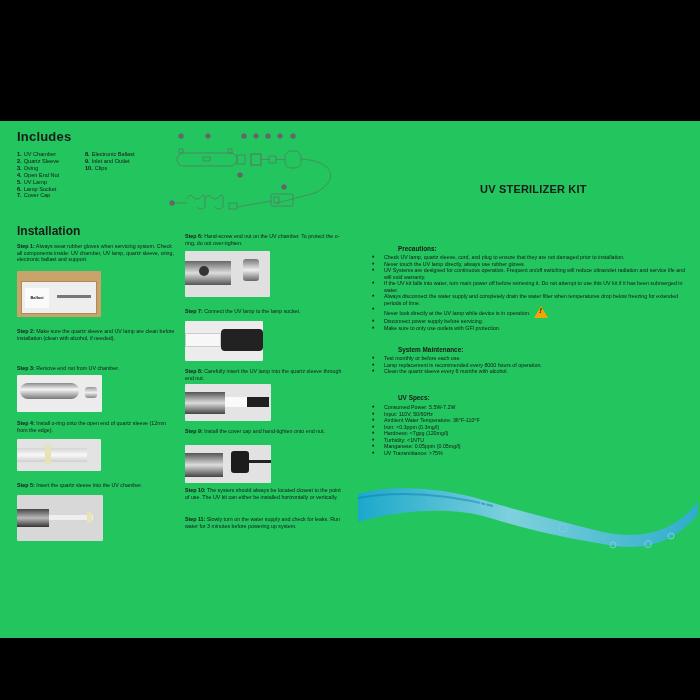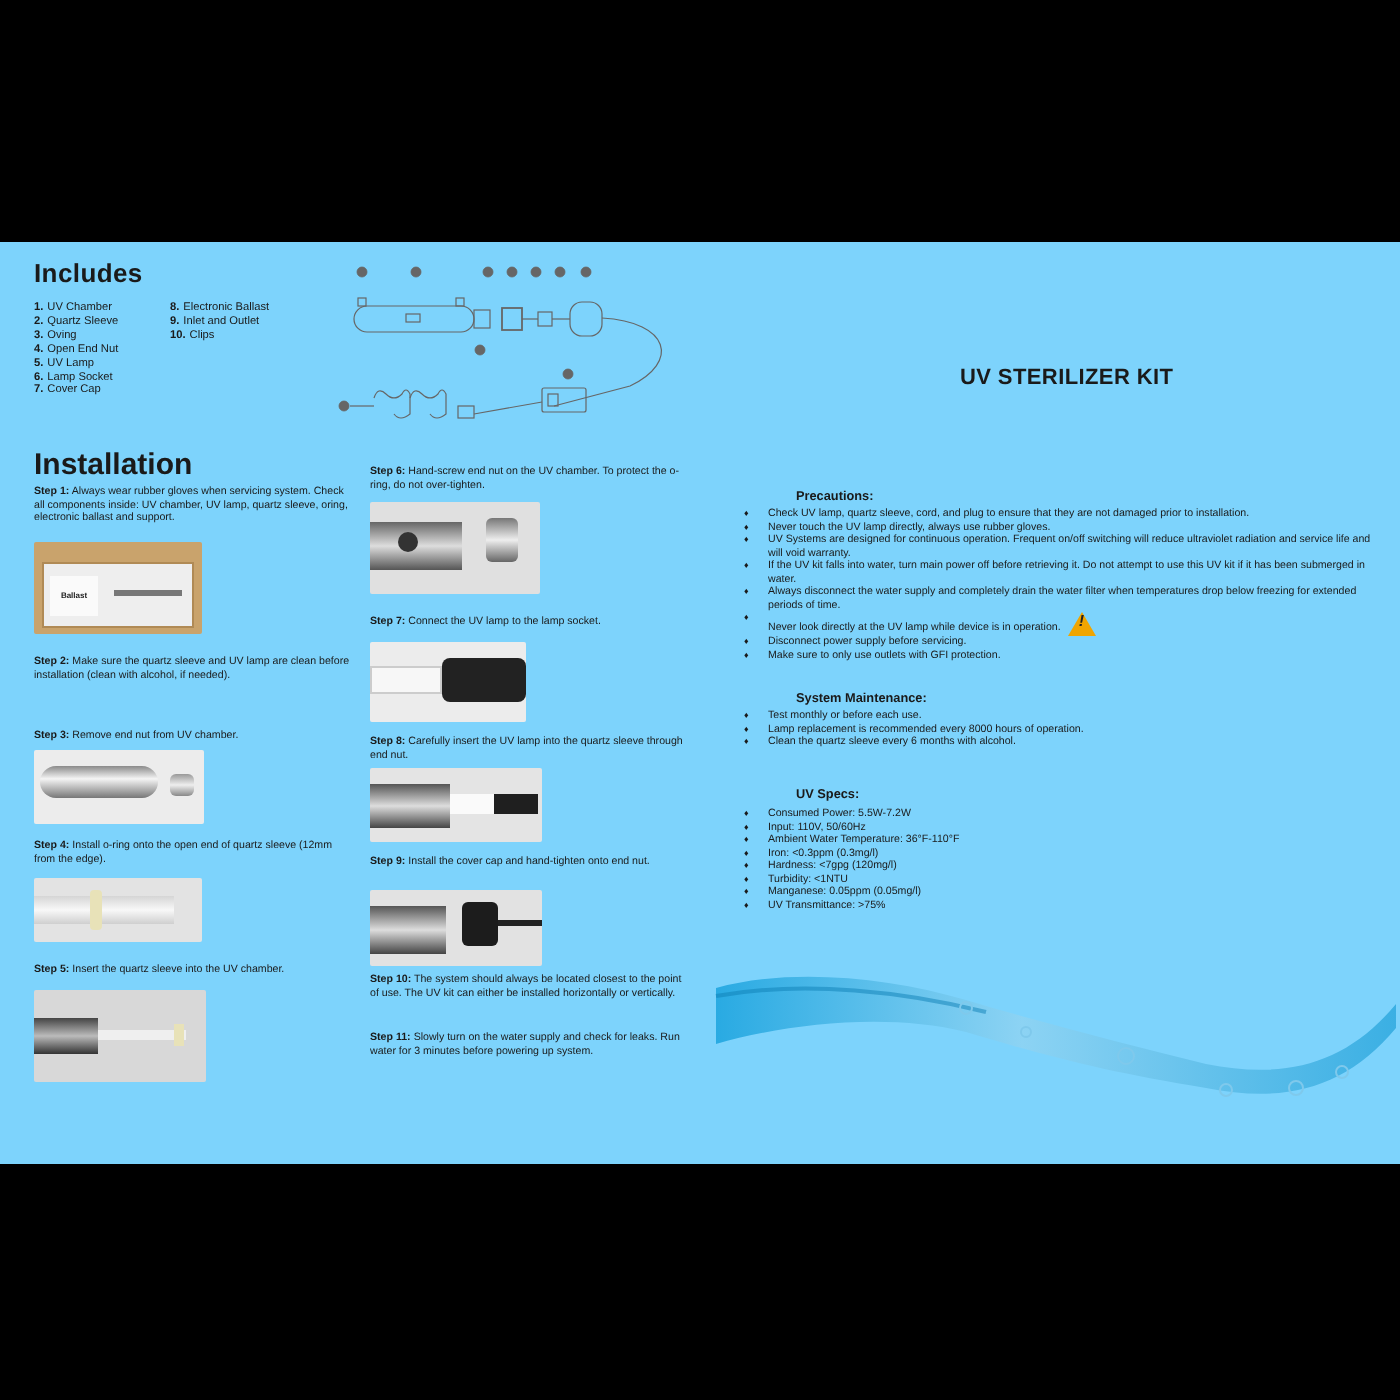--- a/index.html
+++ b/index.html
@@ -1,29 +1,29 @@
 <!DOCTYPE html>
 <html><head>
 <meta charset="utf-8">
 <style>
   * { box-sizing: border-box; margin: 0; padding: 0; }
   html, body { width: 700px; height: 700px; background: #000; overflow: hidden; }
   body { font-family: "Liberation Sans", sans-serif; color: #1a1a1a; position: relative; }
-  .page { position: absolute; left: 0; top: 121px; width: 700px; height: 461px; background: #7dd3fc; }
+  .page { position: absolute; left: 0; top: 121px; width: 700px; height: 517px; background: #22c55e; }
 
   
   .includes-title { position: absolute; left: 17px; top: 8px; font-size: 13px; font-weight: bold; letter-spacing: 0.2px; }
   .inc-list { position: absolute; top: 30px; font-size: 5.6px; line-height: 6.9px; list-style: none; }
   .inc-list li b { font-weight: bold; margin-right: 2px; }
   .inc-a { left: 17px; }
   .inc-b { left: 85px; }
 
   .diagram { position: absolute; left: 165px; top: 10px; width: 190px; height: 88px; }
 
-  .install-title { position: absolute; left: 17px; top: 103px; font-size: 15px; font-weight: bold; }
+  .install-title { position: absolute; left: 17px; top: 103px; font-size: 12px; font-weight: bold; }
   .step { position: absolute; font-size: 5.3px; line-height: 6.5px; width: 160px; }
   .step b { font-weight: bold; }
   .photo { position: absolute; border-radius: 1px; overflow: hidden; }
 
   
   .kit-title { position: absolute; left: 480px; top: 62px; font-size: 11px; font-weight: bold; letter-spacing: 0.2px; }
   .sec-head { position: absolute; font-size: 6.4px; font-weight: bold; }
   .blist { position: absolute; left: 372px; list-style: none; font-size: 5.3px; line-height: 6.5px; width: 320px; }
   .blist li { position: relative; padding-left: 12px; }
   .blist li::before { content: "\2666"; position: absolute; left: 0; top: 0; font-size: 4.5px; }

